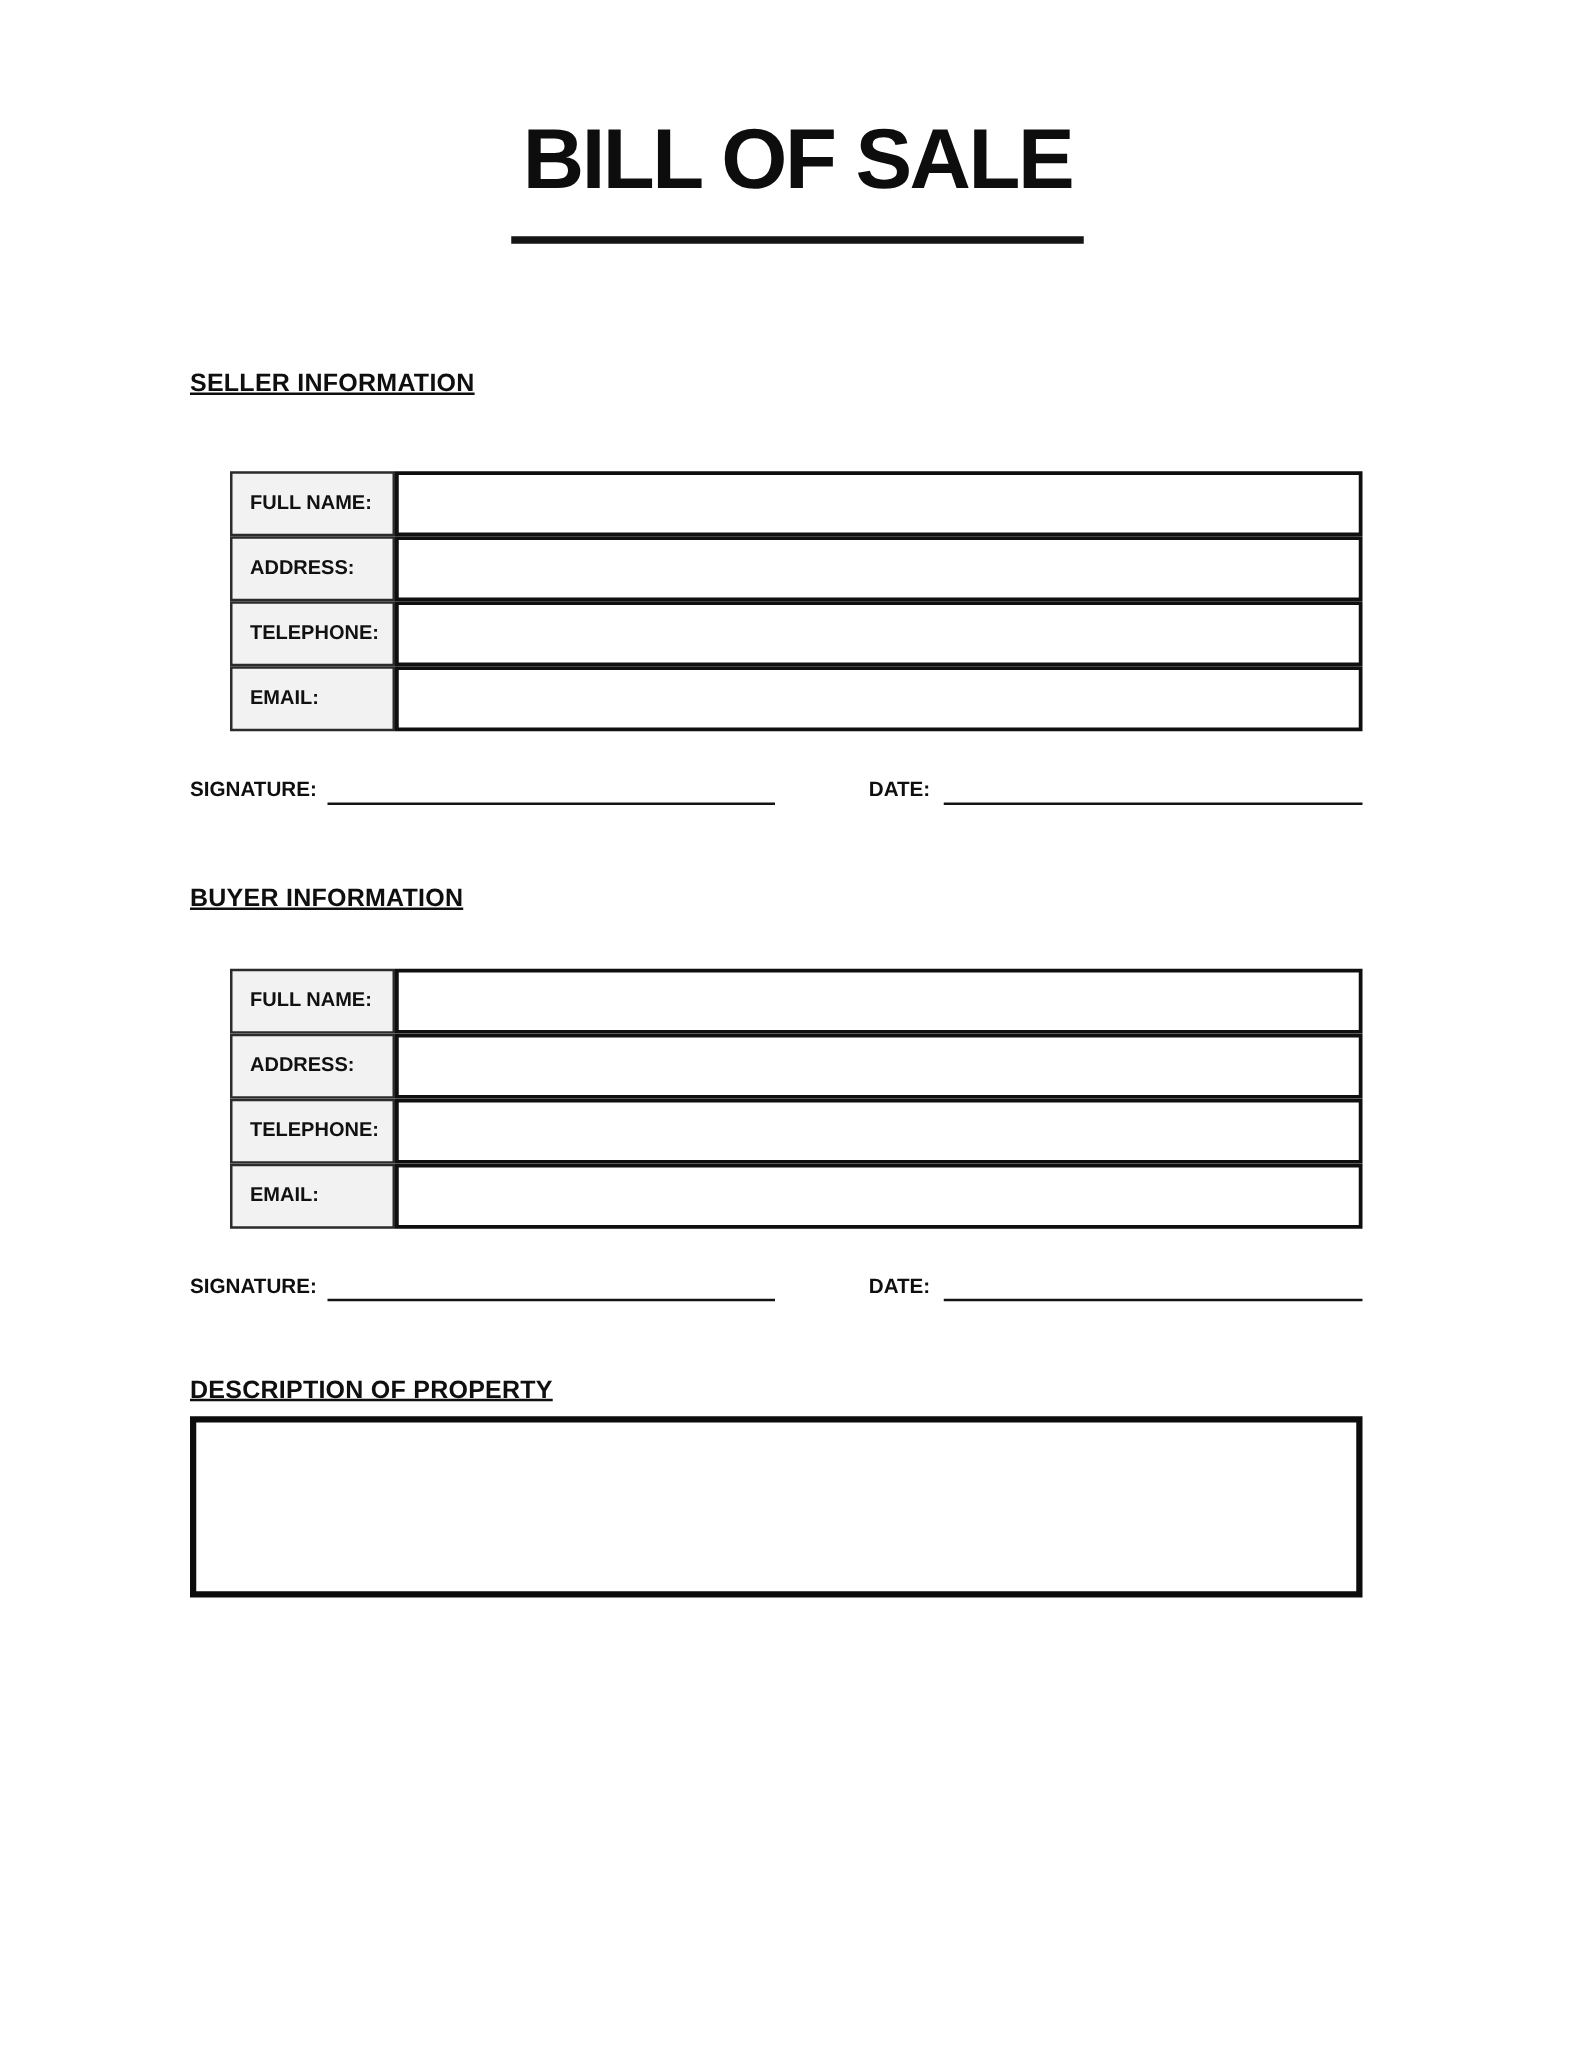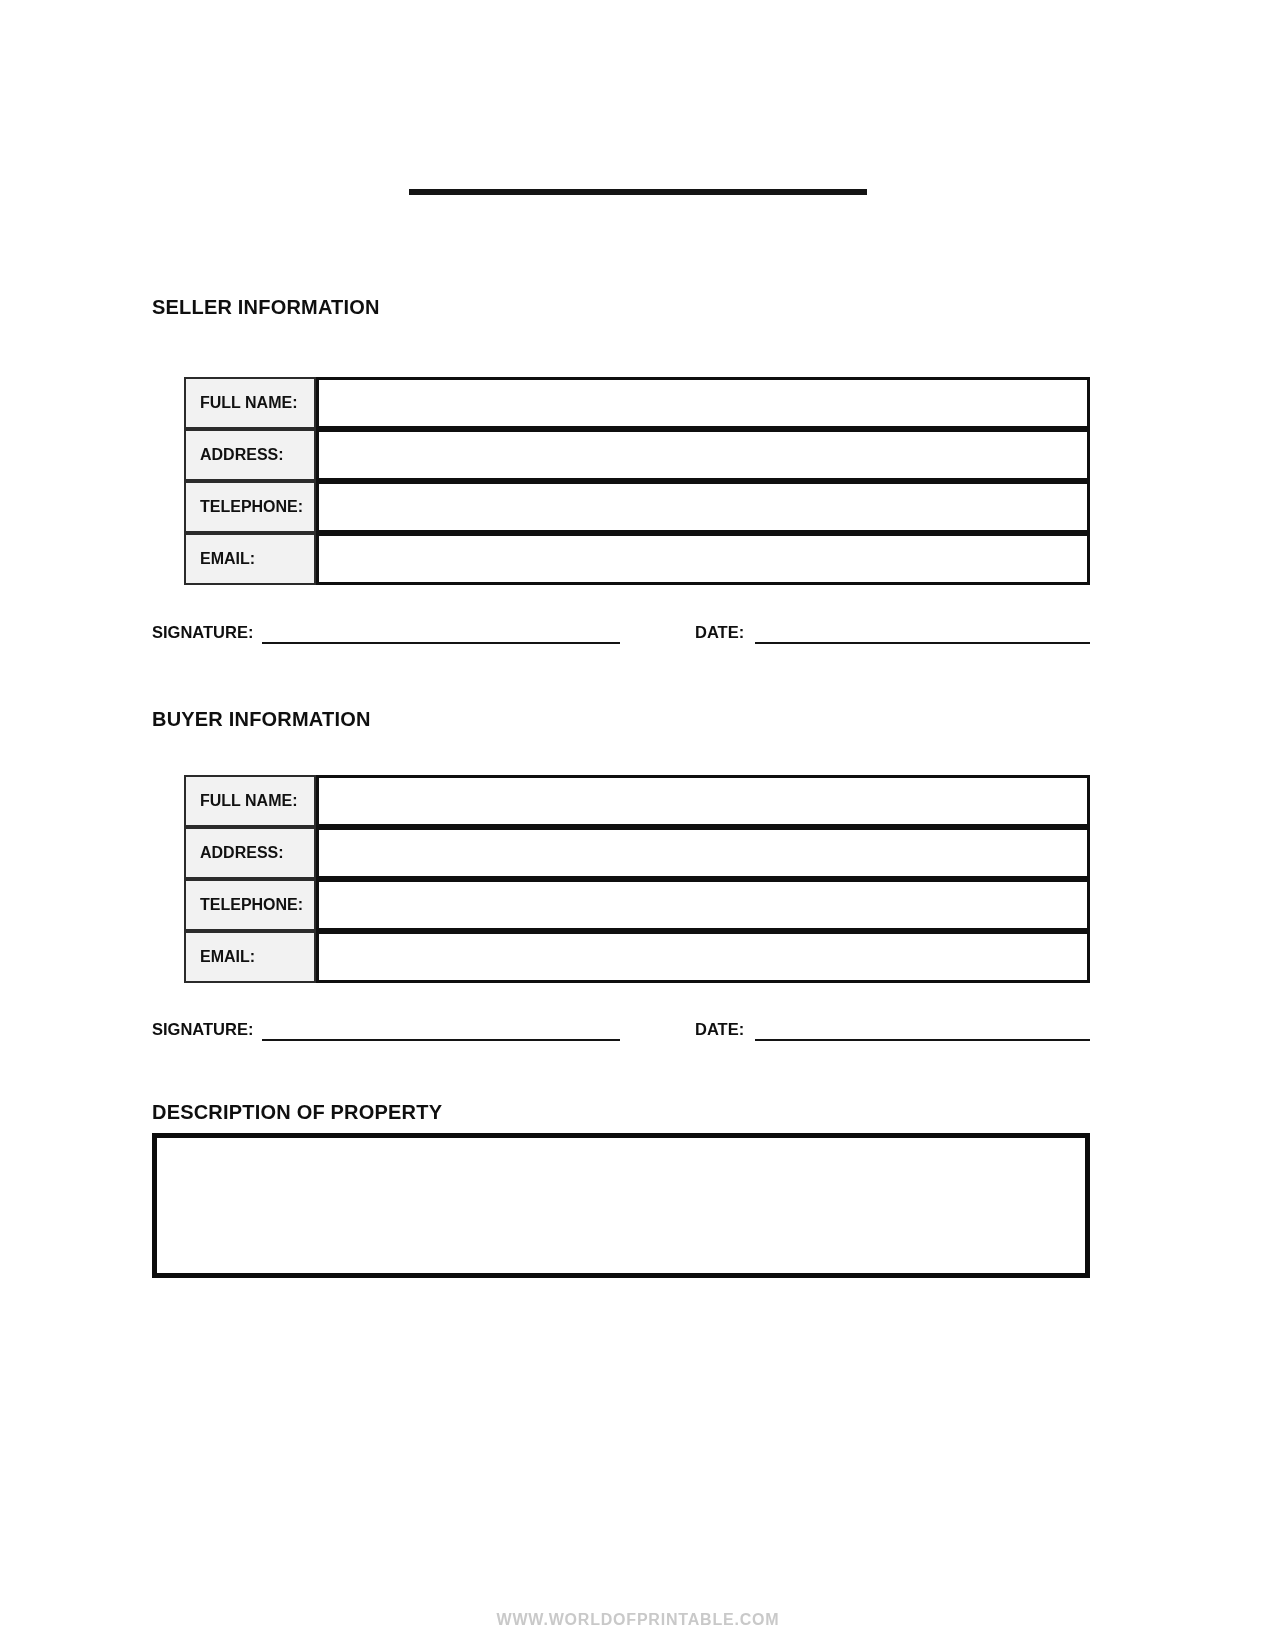--- a/index.html
+++ b/index.html
@@ -42,20 +42,21 @@
     background: #141414;
   }
   
   .section-heading {
     position: absolute;
     left: 152px;
     font-size: 20px;
     font-weight: 800;
     letter-spacing: 0.2px;
     color: #0f0f0f;
+    text-decoration: underline;
   }
   .h-seller { top: 296px; }
   .h-buyer { top: 708px; }
   .h-property { top: 1101px; }
   
   .info-table {
     position: absolute;
     left: 152px;
     width: 938px;
   }
@@ -144,20 +145,23 @@
     font-weight: 700;
     letter-spacing: 0.8px;
     color: #c9c9c9;
   }
 </style>
 </head>
 <body>
 
 <div class="page">
 
+  <div class="title-wrap">
+    <h1 class="doc-title">BILL OF SALE</h1>
+  </div>
   <div class="title-rule"></div>
 
   <div class="section-heading h-seller">SELLER INFORMATION</div>
 
   <div class="info-table t-seller">
     <div class="info-row">
       <div class="info-label">FULL NAME:</div>
       <div class="info-value"></div>
     </div>
     <div class="info-row">
@@ -208,15 +212,14 @@
     <span class="date-label">DATE:</span>
     <span class="date-line"></span>
   </div>
 
   <div class="section-heading h-property">DESCRIPTION OF PROPERTY</div>
   <div class="property-box"></div>
 
   <div class="declaration">
   </div>
 
-  <div class="footer">WWW.WORLDOFPRINTABLE.COM</div>
 
 </div>
 
 </body></html>

